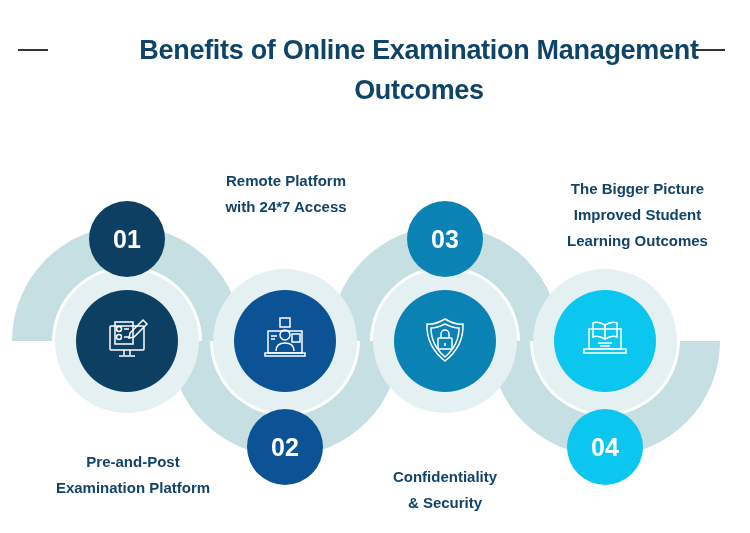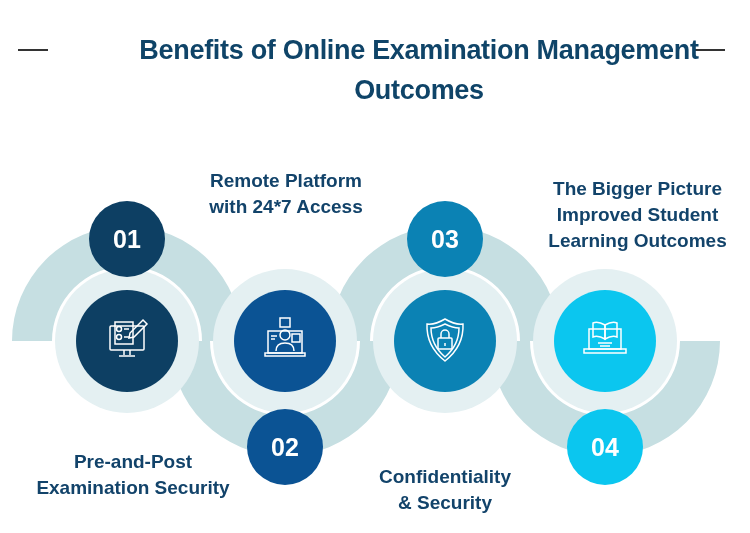--- a/index.html
+++ b/index.html
@@ -2,21 +2,21 @@
 <html><head>
 <meta charset="utf-8">
 <style>
   html, body { margin:0; padding:0; background:#ffffff; }
   body { width:750px; height:533px; position:relative; overflow:hidden;
          font-family:"Liberation Sans", "DejaVu Sans", sans-serif; }
   .title-wrap { position:absolute; left:0; top:30px; width:750px; text-align:center;margin-left:44px; }
   .title { font-size:27px; font-weight:bold; color:#0f4468; line-height:40px; letter-spacing:-0.3px; }
   .dash { position:absolute; top:49px; height:2px; width:30px; background:#333; }
   svg.diagram { position:absolute; left:0; top:0; }
-  .label { position:absolute; font-size:19px; font-weight:bold; color:#12436a; line-height:26px; text-align:center; white-space:pre; }
+  .label { position:absolute; font-size:15px; font-weight:bold; color:#12436a; line-height:26px; text-align:center; white-space:pre; }
   .num { font-family:"Liberation Sans", sans-serif; font-weight:bold; font-size:25px; fill:#ffffff; }
 </style>
 </head>
 <body>
 
 <div class="dash" style="left:18px;"></div>
 <div class="dash" style="left:695px;"></div>
 <div class="title-wrap">
   <div class="title">Benefits of Online Examination Management</div>
   <div class="title">Outcomes</div>
@@ -80,20 +80,20 @@
   <g stroke="#ffffff" stroke-width="1.5" fill="none" transform="translate(605,341)">
     <path d="M-16 -12 h32 v20 h-32 z"></path>
     <path d="M-21 8 h42 v4 h-42 z"></path>
     <path d="M0 -16 q-7 -4 -12 -2 v14 q5 -2 12 2 z"></path>
     <path d="M0 -16 q7 -4 12 -2 v14 q-5 -2 -12 2 z"></path>
     <path d="M-7 2 h14 M-5 5 h10"></path>
   </g>
 </svg>
 
 <div class="label" style="left:8px; top:449px; width:250px;">Pre-and-Post
-Examination Security</div>
+Examination Platform</div>
 <div class="label" style="left:166px; top:168px; width:240px;">Remote Platform
 with 24*7 Access</div>
 <div class="label" style="left:345px; top:464px; width:200px;">Confidentiality
 &amp; Security</div>
 <div class="label" style="left:525px; top:176px; width:225px;">The Bigger Picture
 Improved Student
 Learning Outcomes</div>
 
 </body></html>

